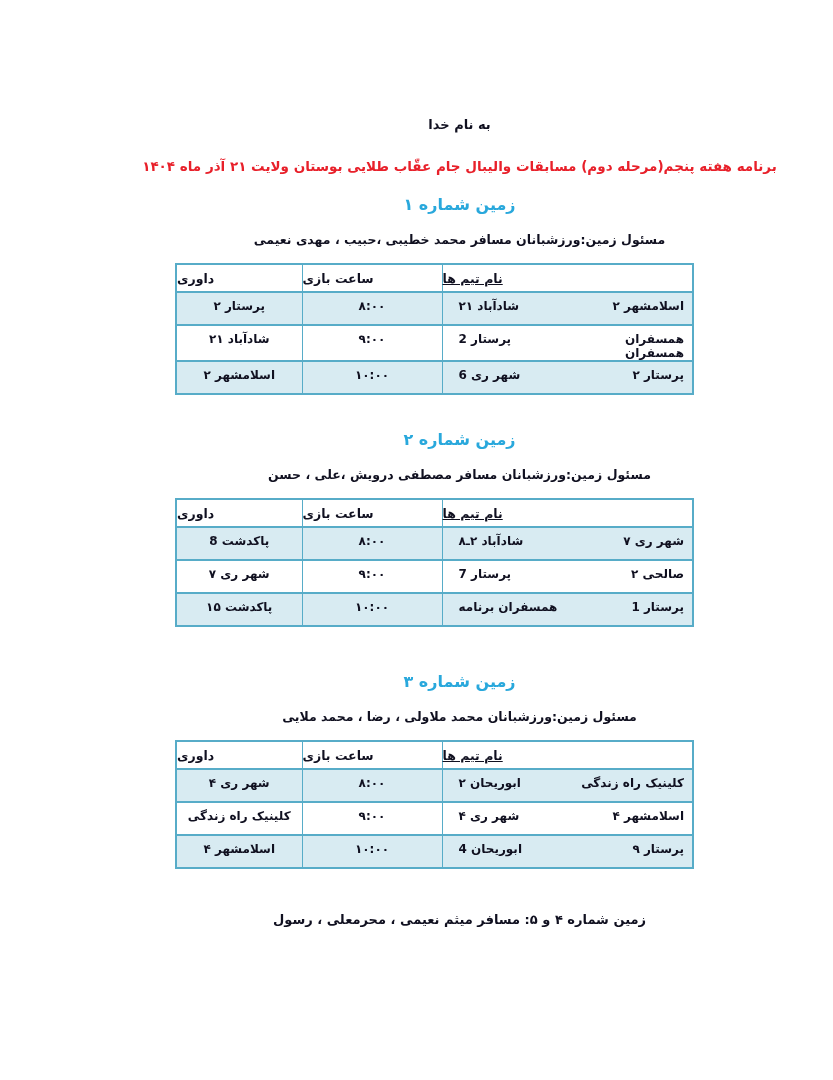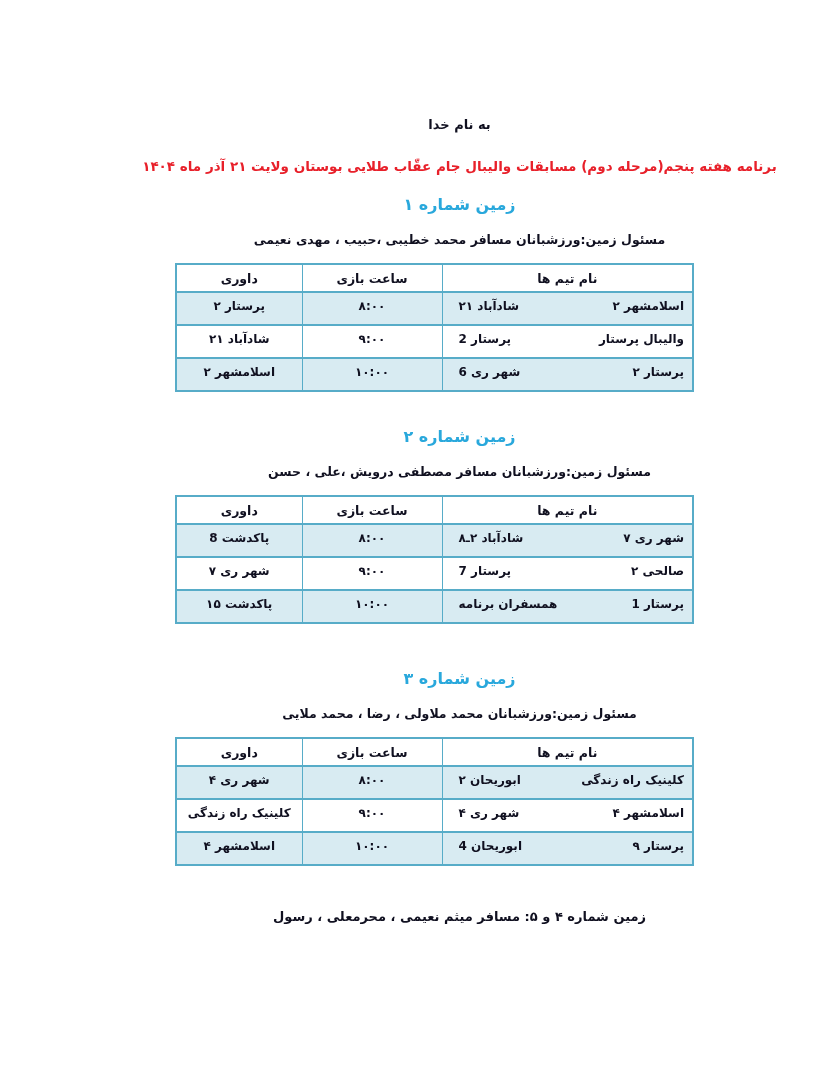--- a/index.html
+++ b/index.html
@@ -56,31 +56,31 @@
   .schedule-table th, .schedule-table td {
     border: 1px solid #57acc8;
     font-weight: bold;
     font-size: 12px;
     color: #101020;
   }
   .schedule-table { border: 2px solid #57acc8; }
   .schedule-table th {
     height: 28px;
     background: #ffffff;
-    text-align: center;
+    text-align: left;
     border-bottom-width: 2px;
     font-size: 12.5px;
   }
   .schedule-table td {
     height: 33px;
     vertical-align: top;
     padding-top: 6px;
     border-top-width: 2px;
   }
-  .col-teams   { width: 251px; }
+  .col-teams   { width: 251px; text-decoration: underline; }
   .col-time    { width: 140px; }
   .col-referee { width: 126px; }
   tr.shaded td { background: #d8ebf2; }
   td.time-cell, td.referee-cell { text-align: center; }
   .teams-inner { display: flex; width: 100%; }
   .team-a { flex: 1 1 50%; text-align: right; padding-right: 8px; }
   .team-b { flex: 1 1 50%; text-align: left; padding-left: 16px; direction: rtl; }
 
   .footer-note {
     margin-top: 42px;
@@ -115,21 +115,21 @@
               <span class="team-a">اسلامشهر ۲</span>
               <span class="team-b">شادآباد ۲۱</span>
             </div>
           </td>
           <td class="time-cell">۸:۰۰</td>
           <td class="referee-cell">پرستار ۲</td>
         </tr>
         <tr>
           <td class="teams-cell">
             <div class="teams-inner">
-              <span class="team-a">والیبال پرستار</span>
+              <span class="team-a">همسفران همسفران</span>
               <span class="team-b">پرستار 2</span>
             </div>
           </td>
           <td class="time-cell">۹:۰۰</td>
           <td class="referee-cell">شادآباد ۲۱</td>
         </tr>
         <tr class="shaded">
           <td class="teams-cell">
             <div class="teams-inner">
               <span class="team-a">پرستار ۲</span>

